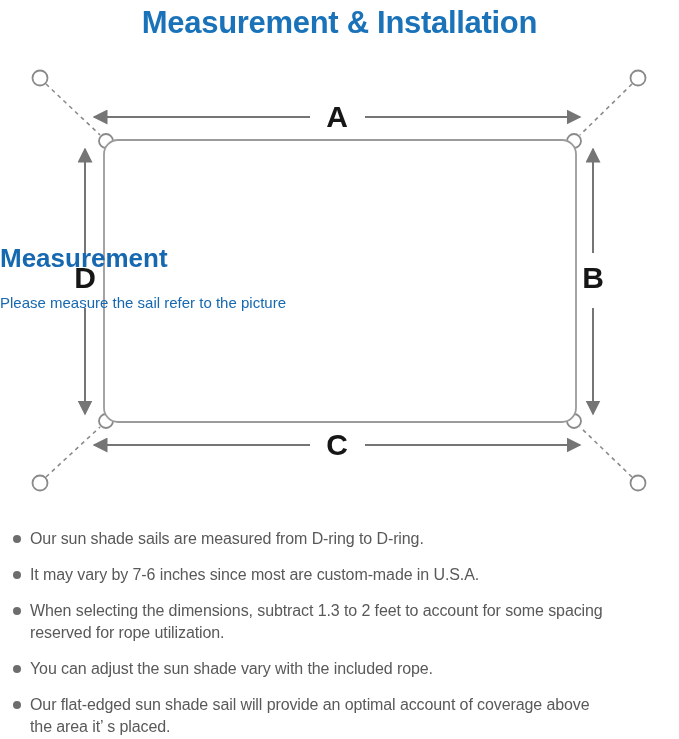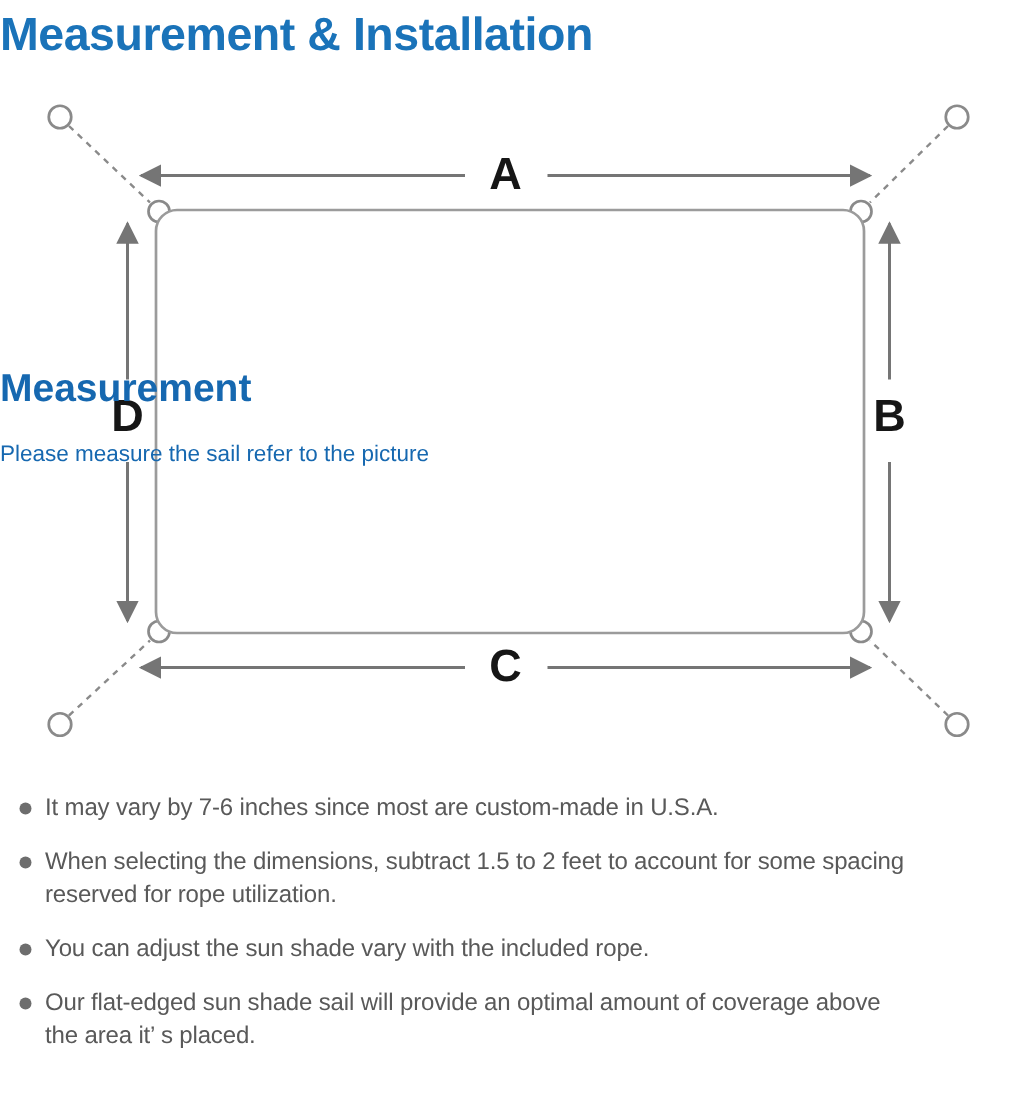--- a/index.html
+++ b/index.html
@@ -10,20 +10,21 @@
     height: 739px;
     overflow: hidden;
     font-family: "Liberation Sans", "DejaVu Sans", sans-serif;
   }
   .page { position: relative; width: 679px; height: 739px; background: #ffffff; }
 
   .title {
     margin: 0;
     height: 50px;
     line-height: 46px;
+    text-align: center;
     font-size: 31px;
     font-weight: bold;
     letter-spacing: -0.3px;
     color: #1a73b9;
   }
 
   .diagram {
     position: relative;
     width: 679px;
     height: 462px;
@@ -152,31 +153,35 @@
 
     <div class="center-text">
       <div class="center-heading">Measurement</div>
       <div class="center-subtext">Please measure the sail refer to the picture</div>
     </div>
   </div>
 
   <ul class="notes">
     <li class="note">
       <span class="dot"></span>
+      <span class="note-text">Our sun shade sails are measured from D-ring to D-ring.</span>
+    </li>
+    <li class="note">
+      <span class="dot"></span>
       <span class="note-text">It may vary by 7-6 inches since most are custom-made in U.S.A.</span>
     </li>
     <li class="note">
       <span class="dot"></span>
-      <span class="note-text">When selecting the dimensions, subtract 1.5 to 2 feet to account for some spacing
+      <span class="note-text">When selecting the dimensions, subtract 1.3 to 2 feet to account for some spacing
 reserved for rope utilization.</span>
     </li>
     <li class="note">
       <span class="dot"></span>
       <span class="note-text">You can adjust the sun shade vary with the included rope.</span>
     </li>
     <li class="note">
       <span class="dot"></span>
-      <span class="note-text">Our flat-edged sun shade sail will provide an optimal amount of coverage above
+      <span class="note-text">Our flat-edged sun shade sail will provide an optimal account of coverage above
 the area it’ s placed.</span>
     </li>
   </ul>
 
 </div>
 
 </body></html>

